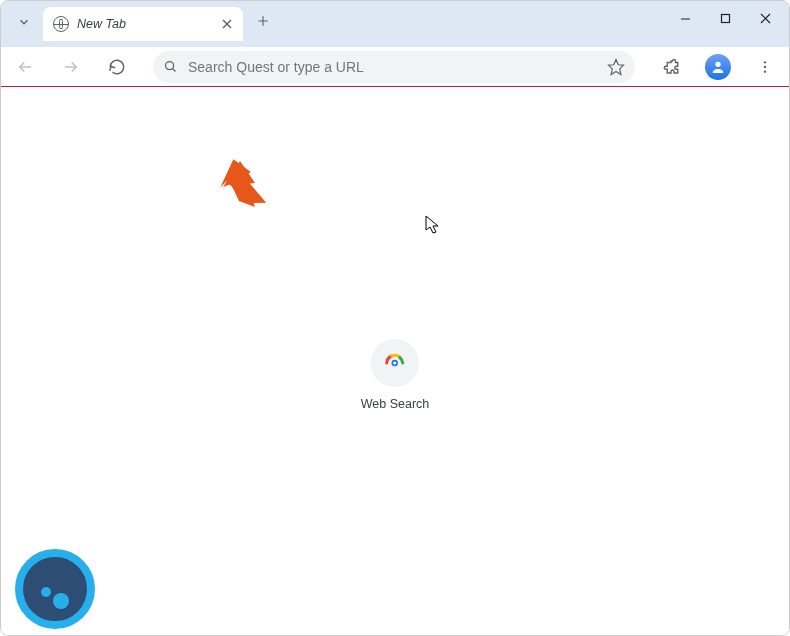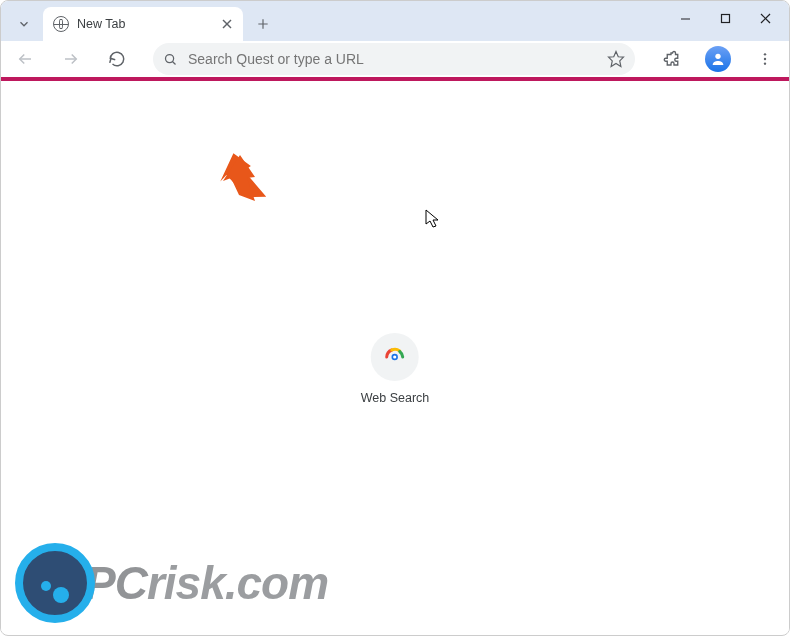--- a/index.html
+++ b/index.html
@@ -9,26 +9,26 @@
   font-family: "Segoe UI", Arial, sans-serif;
   background: #fff;
   overflow: hidden;
   position: relative;
   border: 1px solid #ccc;
   border-radius: 8px;
 }
 
 
 .titlebar {
-  height: 40px;
+  height: 46px;
   background: #dee7f4;
   display: flex;
-  align-items: center;
   padding: 6px 0 0 8px;
   position: relative;
+  font-style: italic;
 }
 .search-tabs {
   width: 30px; height: 30px;
   display: flex; align-items: center; justify-content: center;
   border-radius: 6px;
   cursor: pointer;
 }
 .tab {
   display: flex;
   align-items: center;
@@ -93,21 +93,21 @@
   width: 40px; height: 30px;
   display: flex; align-items: center; justify-content: center;
   color: #202124;
   cursor: pointer;
 }
 
 
 .toolbar {
   height: 40px;
   background: #fff;
-  border-bottom: 4px solid #be185d;
+  border-bottom: 1px solid #be185d;
   display: flex;
   align-items: center;
   padding: 0 8px;
   gap: 14px;
 }
 .tb-btn {
   width: 32px; height: 32px;
   display: flex; align-items: center; justify-content: center;
   border-radius: 50%;
   color: #5f6368;
@@ -348,17 +348,14 @@
 
   <svg class="cursor" width="16" height="20" viewBox="0 0 16 20">
     <polygon points="1,1 1,15 5,12 8,18 11,17 8,11 13,11" fill="#fff" stroke="#000" stroke-width="1"></polygon>
   </svg>
 
   <div class="watermark">
     <div class="wm-circle">
       <span class="dot1"></span>
         <span class="dot2"></span>
     </div>
-    <div class="wm-text">
-      <span class="pc">PC</span><span class="risk">risk.com</span>
-    </div>
   </div>
 </div>
 
 </body></html>

